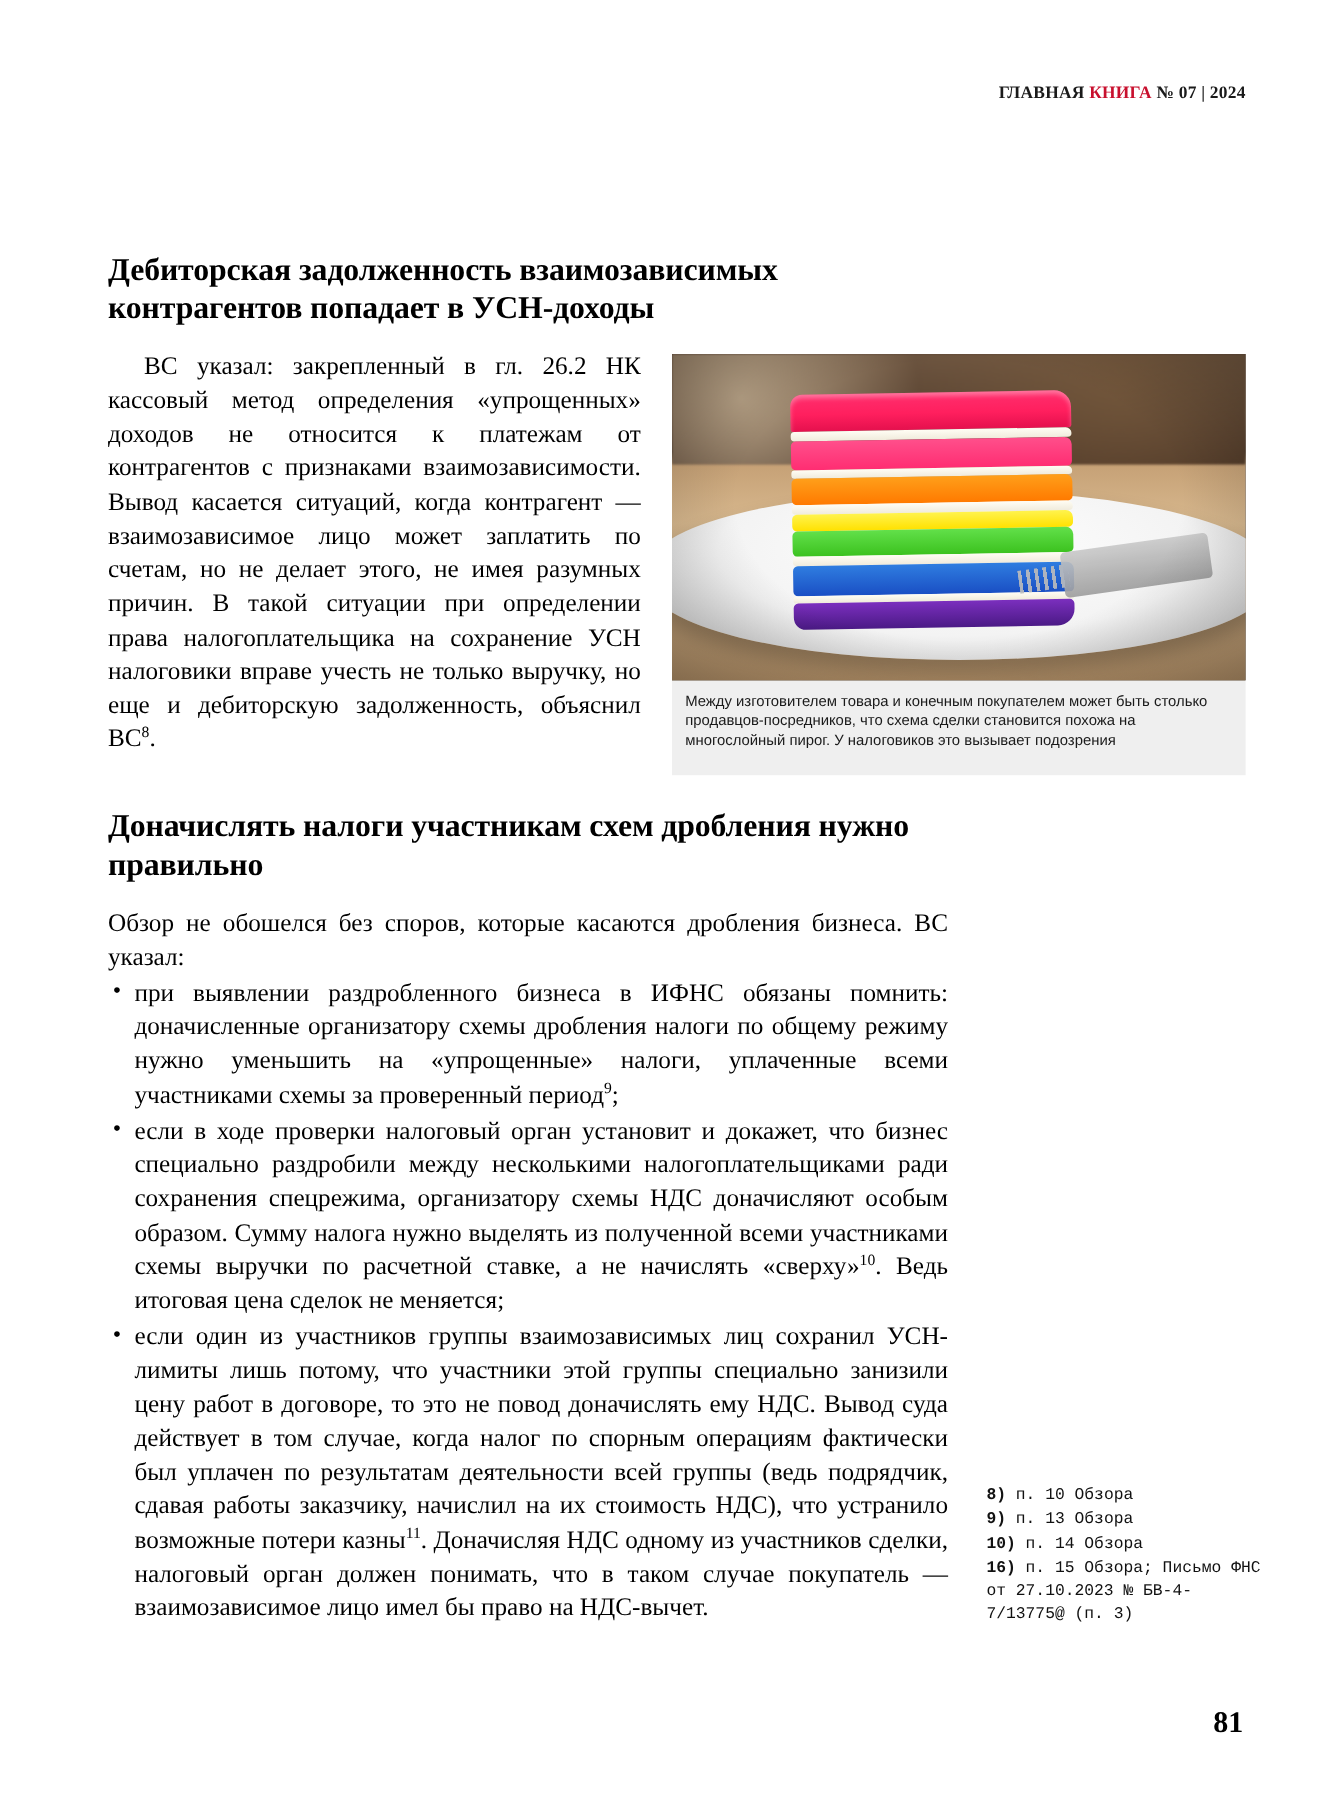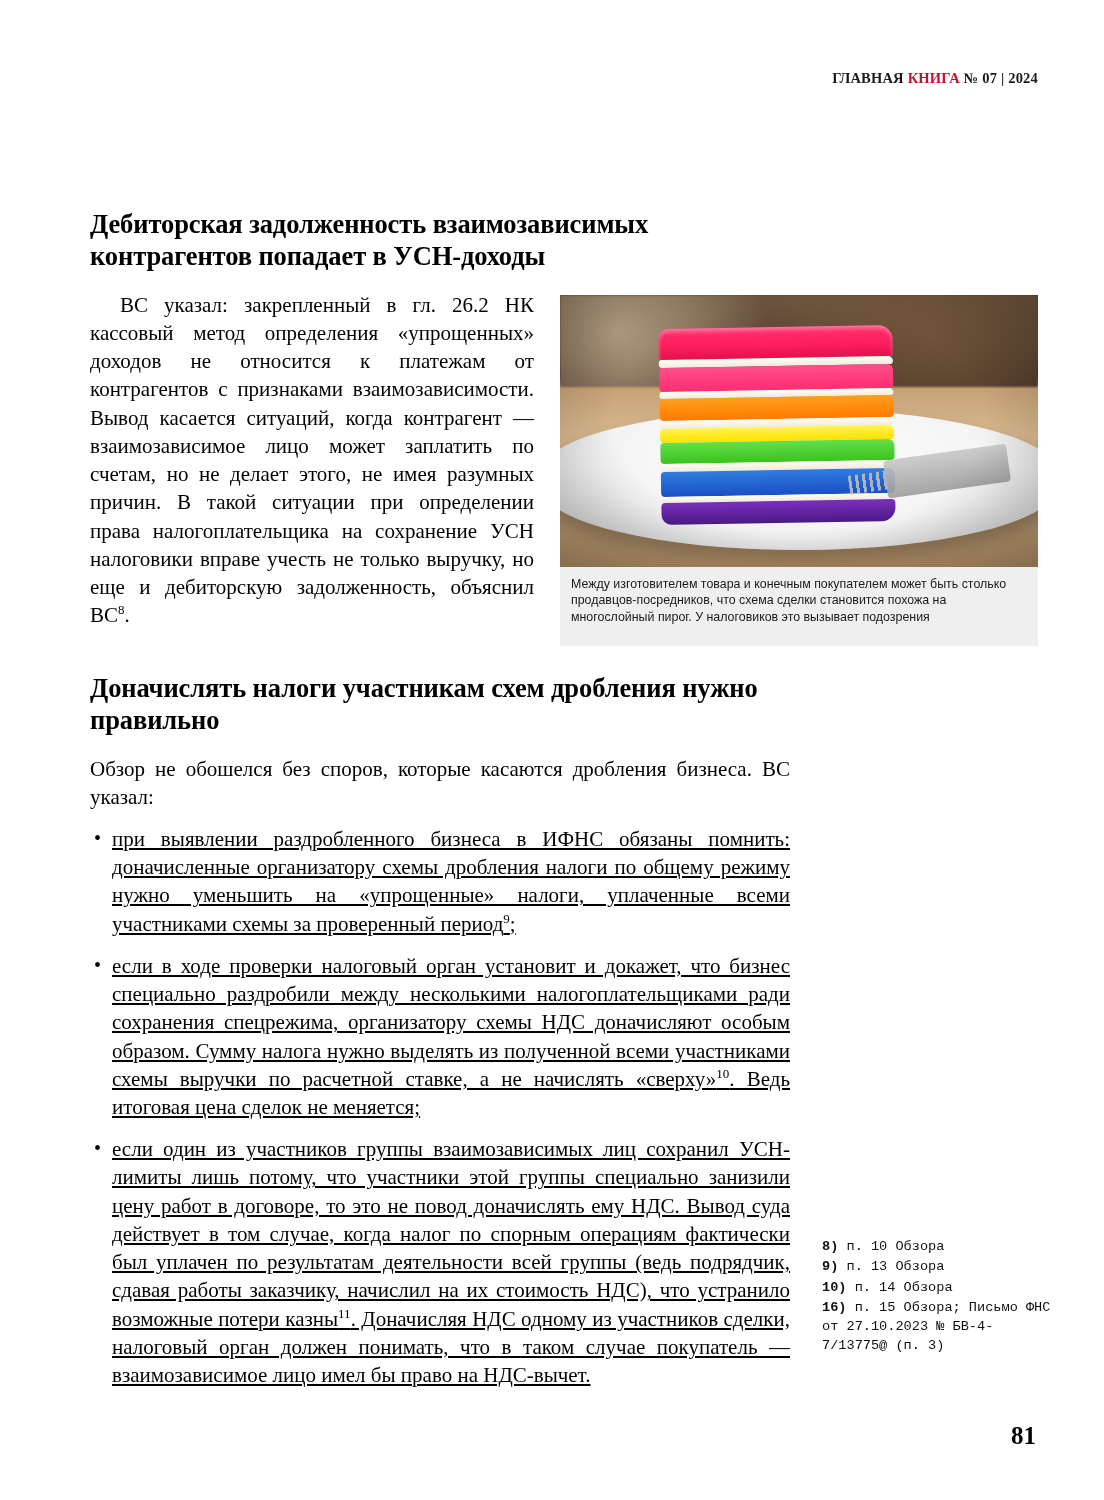--- a/index.html
+++ b/index.html
@@ -102,22 +102,21 @@
     list-style: none;
     margin: 0;
     padding: 0;
   }
   ul.bullets li {
     position: relative;
     padding-left: 22px;
     font-size: 21px;
     line-height: 1.345;
     text-align: justify;
-    margin-top: 14px;
-    text-decoration: underline;
+    margin-top: 2px;
   }
   ul.bullets li::before {
     content: "•";
     position: absolute;
     left: 4px;
     top: 0;
     font-size: 20px;
   }
   sup { font-size: 0.62em; vertical-align: super; line-height: 0; }
 

